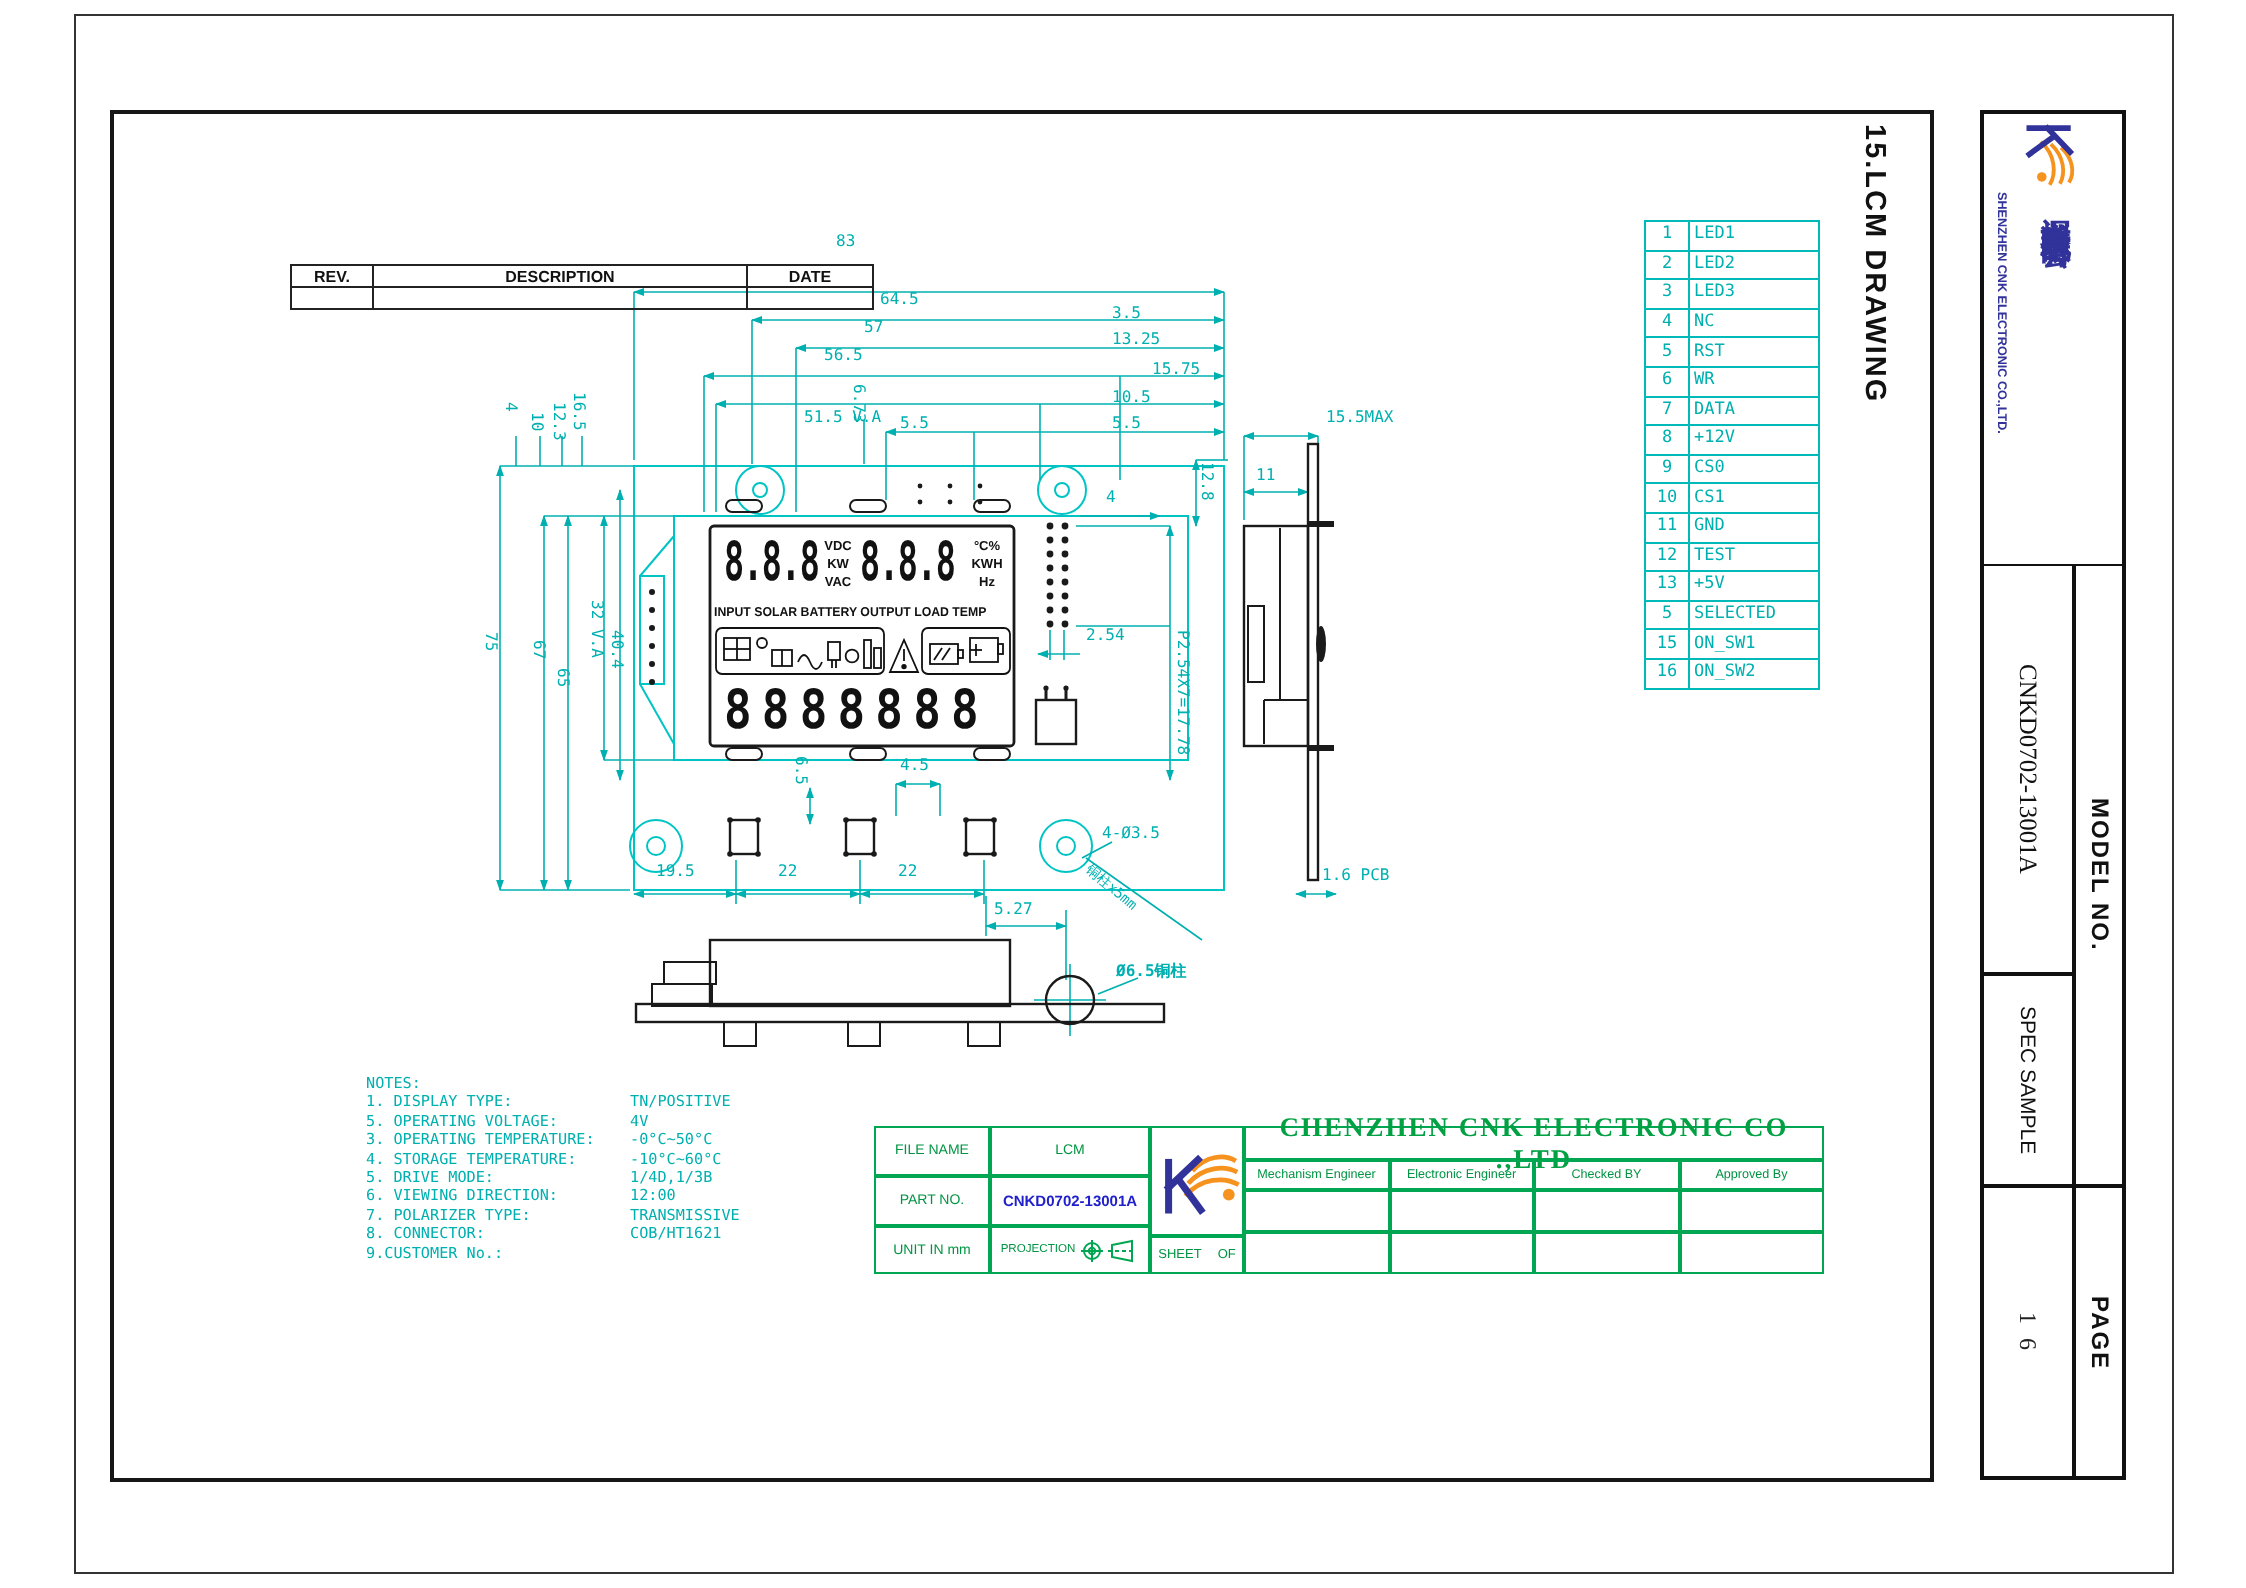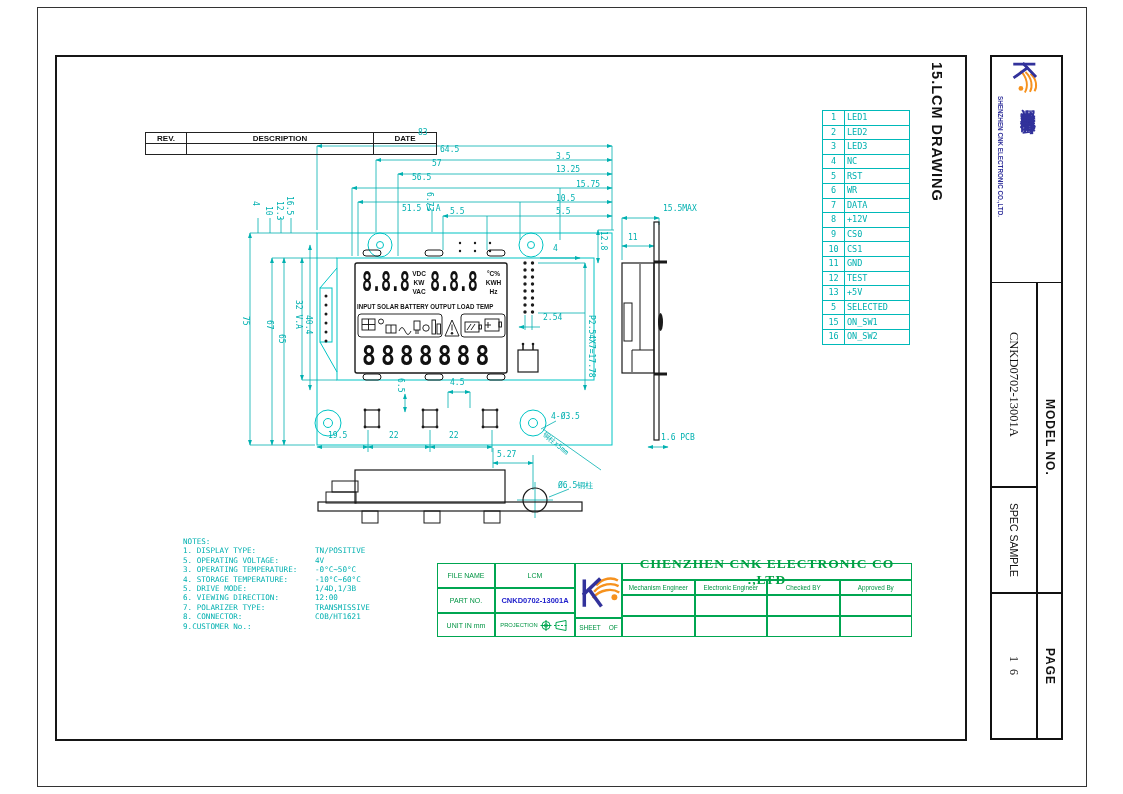--- a/index.html
+++ b/index.html
@@ -348,21 +348,21 @@
         <td class="nm">ON_SW1</td>
       </tr>
       <tr>
         <td class="num">16</td>
         <td class="nm">ON_SW2</td>
       </tr>
     </tbody>
   </table>
 
 <div class="abs" id="dim-labels" style="left:0;top:0">
-    <div class="dim" style="left: 418px; top: 128px; text-align: center;">83</div>
+    <div class="dim" style="left: 418px; top: 116px; text-align: center;">83</div>
     <div class="dim" style="left: 440px; top: 145px;">64.5</div>
     <div class="dim" style="left: 432px; top: 159px;">57</div>
     <div class="dim" style="left: 412px; top: 173px;">56.5</div>
     <div class="dim" style="left: 402px; top: 187px; margin-top: 17px;">51.5 V.A</div>
     <div class="dim" style="left: 556px; top: 152px;">3.5</div>
     <div class="dim" style="left: 556px; top: 165px;">13.25</div>
     <div class="dim" style="left: 556px; top: 180px; margin-left: 20px;">15.75</div>
     <div class="dim" style="left: 556px; top: 194px;">10.5</div>
     <div class="dim" style="left: 556px; top: 207px;">5.5</div>
     <div class="dim" style="left: 450px; top: 207px;">5.5</div>
@@ -379,21 +379,21 @@
     <div class="dim vdim" style="left: 294px; top: 300px;">32 V.A</div>
     <div class="dim vdim" style="left: 304px; top: 315px;">40.4</div>
     <div class="dim vdim" style="left: 396px; top: 378px;">6.5</div>
     <div class="dim" style="left: 450px; top: 378px;">4.5</div>
     <div class="dim" style="left: 328px; top: 431px;">19.5</div>
     <div class="dim" style="left: 389px; top: 431px;">22</div>
     <div class="dim" style="left: 449px; top: 431px;">22</div>
     <div class="dim" style="left: 551px; top: 412px;">4-Ø3.5</div>
     <div class="dim rdim" style="left: 547px; top: 430px;">铜柱x5mm</div>
     <div class="dim" style="left: 497px; top: 450px;">5.27</div>
-    <div class="dim" style="left: 558px; top: 480px;">Ø6.5铜柱</div>
+    <div class="dim" style="left: 558px; top: 480px; font-weight: bold;">Ø6.5铜柱</div>
     <div class="dim" style="left: 663px; top: 204px;">15.5MAX</div>
     <div class="dim" style="left: 628px; top: 233px;">11</div>
     <div class="dim" style="left: 543px; top: 313px;">2.54</div>
     <div class="dim vdim" style="left: 587px; top: 315px;">P2.54X7=17.78</div>
     <div class="dim" style="left: 661px; top: 433px;">1.6 PCB</div>
   </div>
 
 <div class="abs lcdtxt seg" style="left:362px;top:268px;">8.8.8</div>
 <div class="abs lcdtxt units" style="left:410px;top:269px;width:18px;">
   <div>VDC</div>

